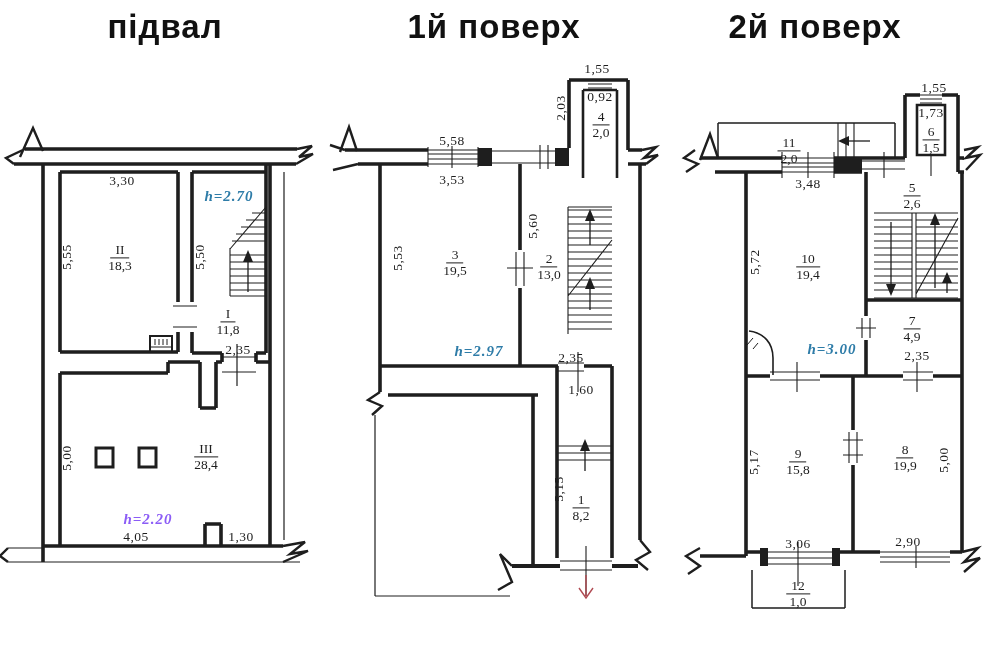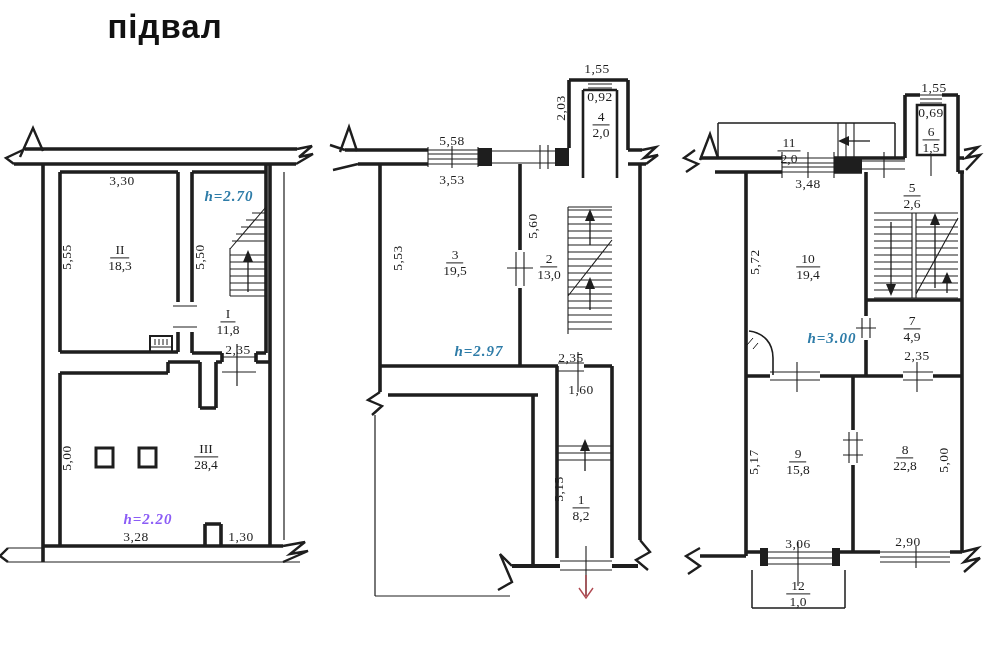--- a/index.html
+++ b/index.html
@@ -148,41 +148,43 @@
       <polygon points="935,213 930,225 940,225" fill="#1e1e1e" stroke="none"></polygon>
       <polygon points="891,296 886,284 896,284" fill="#1e1e1e" stroke="none"></polygon>
       <polygon points="947,272 942,283 952,283" fill="#1e1e1e" stroke="none"></polygon>
 
       <path stroke-width="1.6" d="M749,331 C764,333 773,343 773,358 L773,375"></path>
       <path stroke-width="1" d="M753,338 L747,345 M758,343 L753,349"></path>
     </g>
   </svg>
 
   <div class="title" style="left:165px;top:27px">підвал</div>
+  <div class="title" style="left:494px;top:27px">1й поверх</div>
+  <div class="title" style="left:815px;top:27px">2й поверх</div>
 
   <div class="dim" style="left:122px;top:181px">3,30</div>
   <div class="dim v" style="left:67px;top:257px">5,55</div>
   <div class="room" style="left:120px;top:258px">
     <span class="num">II</span>
     <span class="area">18,3</span>
   </div>
   <div class="hlabel hblue" style="left:229px;top:196px">h=2.70</div>
   <div class="dim v" style="left:200px;top:257px">5,50</div>
   <div class="room" style="left:228px;top:322px">
     <span class="num">I</span>
     <span class="area">11,8</span>
   </div>
   <div class="dim" style="left:238px;top:350px">2,35</div>
   <div class="room" style="left:206px;top:457px">
     <span class="num">III</span>
     <span class="area">28,4</span>
   </div>
   <div class="dim v" style="left:67px;top:458px">5,00</div>
   <div class="hlabel hteal" style="left:148px;top:519px">h=2.20</div>
-  <div class="dim" style="left:136px;top:537px">3,28</div>
+  <div class="dim" style="left:136px;top:537px">4,05</div>
   <div class="dim" style="left:241px;top:537px">1,30</div>
 
   <div class="dim" style="left:452px;top:141px">5,58</div>
   <div class="dim" style="left:452px;top:180px">3,53</div>
   <div class="dim" style="left:597px;top:69px">1,55</div>
   <div class="dim" style="left:600px;top:97px">0,92</div>
   <div class="room" style="left:601px;top:125px">
     <span class="num">4</span>
     <span class="area">2,0</span>
   </div>
@@ -204,49 +206,49 @@
   <div class="room" style="left:581px;top:508px">
     <span class="num">1</span>
     <span class="area">8,2</span>
   </div>
 
   <div class="room" style="left:789px;top:151px">
     <span class="num">11</span>
     <span class="area">2,0</span>
   </div>
   <div class="dim" style="left:934px;top:88px">1,55</div>
-  <div class="dim" style="left:931px;top:113px">0,69</div>
+  <div class="dim" style="left:931px;top:113px">1,73</div>
   <div class="room" style="left:931px;top:140px">
     <span class="num">6</span>
     <span class="area">1,5</span>
   </div>
   <div class="dim" style="left:808px;top:184px">3,48</div>
   <div class="room" style="left:912px;top:196px">
     <span class="num">5</span>
     <span class="area">2,6</span>
   </div>
   <div class="dim v" style="left:755px;top:262px">5,72</div>
   <div class="room" style="left:808px;top:267px">
     <span class="num">10</span>
     <span class="area">19,4</span>
   </div>
   <div class="room" style="left:912px;top:329px">
     <span class="num">7</span>
     <span class="area">4,9</span>
   </div>
-  <div class="hlabel hblue" style="left:832px;top:338px">h=3.00</div>
+  <div class="hlabel hblue" style="left:832px;top:349px">h=3.00</div>
   <div class="dim" style="left:917px;top:356px">2,35</div>
   <div class="room" style="left:798px;top:462px">
     <span class="num">9</span>
     <span class="area">15,8</span>
   </div>
   <div class="dim v" style="left:754px;top:462px">5,17</div>
   <div class="room" style="left:905px;top:458px">
     <span class="num">8</span>
-    <span class="area">22,8</span>
+    <span class="area">19,9</span>
   </div>
   <div class="dim v" style="left:944px;top:460px">5,00</div>
   <div class="dim" style="left:798px;top:544px">3,06</div>
   <div class="dim" style="left:908px;top:542px">2,90</div>
   <div class="room" style="left:798px;top:594px">
     <span class="num">12</span>
     <span class="area">1,0</span>
   </div>
 
 </div>

